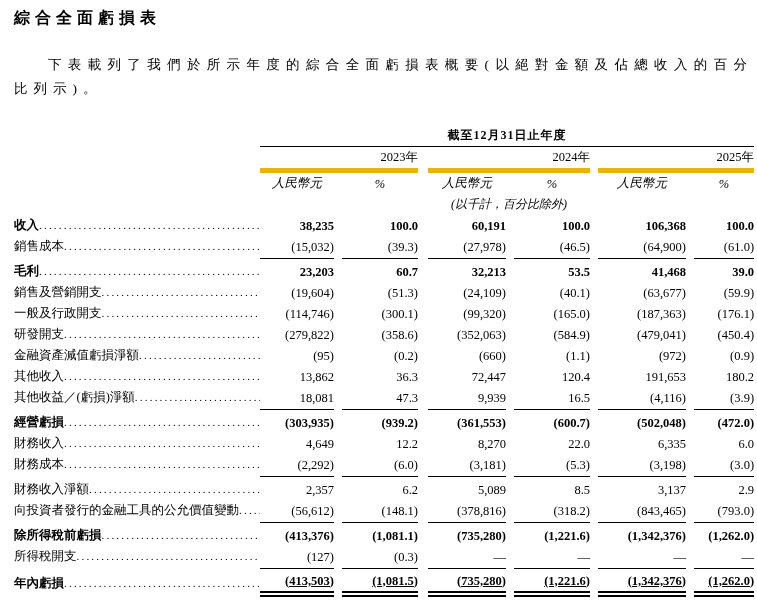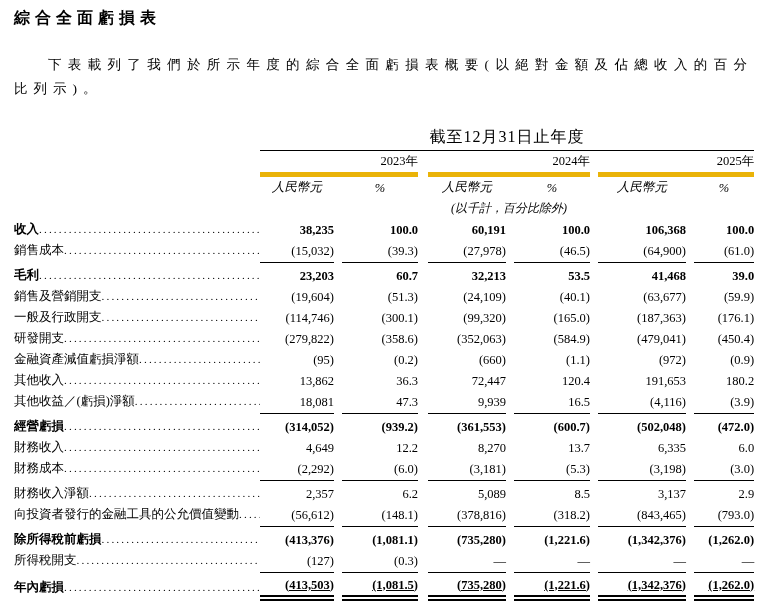--- a/index.html
+++ b/index.html
@@ -35,22 +35,22 @@
   table.fin {
     margin-top: 24px;
     width: 740px;
     border-collapse: collapse;
     table-layout: fixed;
     font-size: 12.5px;
   }
   table.fin td { padding: 2px 0; vertical-align: bottom; }
   td.period {
     text-align: center;
-    font-weight: normal;
-    font-size: 16px;
+    font-weight: bold;
+    font-size: 12px;
     border-bottom: 1px solid #000;
     padding: 2px 0 4px;
     letter-spacing: 1px;
   }
   td.year {
     text-align: right;
     font-weight: normal;
     border-bottom: 5px solid #eab308;
     padding: 6px 0 4px;
   }
@@ -319,21 +319,21 @@
           <td></td>
           <td class="v pct">(3.9)</td>
         </tr>
         <tr class="bold postrule">
           <td class="labelcell">
             <div class="labelwrap">
               <span class="lbl">經營虧損</span>
               <span class="dots"></span>
             </div>
           </td>
-          <td class="v num">(314,052)</td>
+          <td class="v num">(303,935)</td>
           <td></td>
           <td class="v pct">(939.2)</td>
           <td></td>
           <td class="v num">(361,553)</td>
           <td></td>
           <td class="v pct">(600.7)</td>
           <td></td>
           <td class="v num">(502,048)</td>
           <td></td>
           <td class="v pct">(472.0)</td>
@@ -344,21 +344,21 @@
               <span class="lbl">財務收入</span>
               <span class="dots"></span>
             </div>
           </td>
           <td class="v num">4,649</td>
           <td></td>
           <td class="v pct">12.2</td>
           <td></td>
           <td class="v num">8,270</td>
           <td></td>
-          <td class="v pct">13.7</td>
+          <td class="v pct">22.0</td>
           <td></td>
           <td class="v num">6,335</td>
           <td></td>
           <td class="v pct">6.0</td>
         </tr>
         <tr class="rule">
           <td class="labelcell">
             <div class="labelwrap">
               <span class="lbl">財務成本</span>
               <span class="dots"></span>

